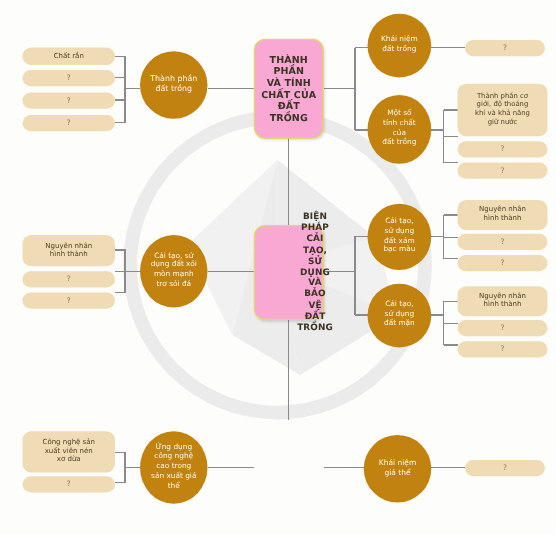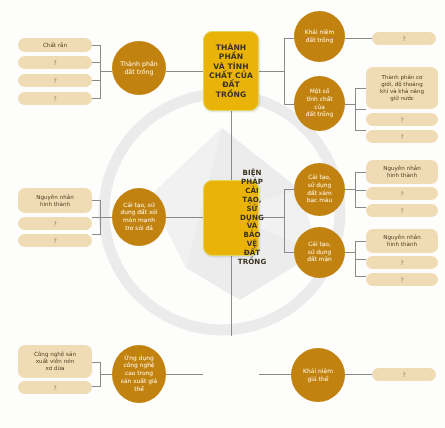--- a/index.html
+++ b/index.html
@@ -25,21 +25,21 @@
     position: absolute;
     left: 0; top: 0;
     width: 445px; height: 428px;
     pointer-events: none;
   }
 
   
   .core {
     position: absolute;
     box-sizing: border-box;
-    background: #eab308;
+    background: #f9a8d4;
     border: 1px solid #e2d85f;
     border-radius: 9px;
     box-shadow: 1px 1px 2px rgba(0,0,0,0.13);
     color: #3a3322;
     font-weight: bold;
     display: flex;
     align-items: center;
     justify-content: center;
     text-align: center;
     line-height: 1.25;

